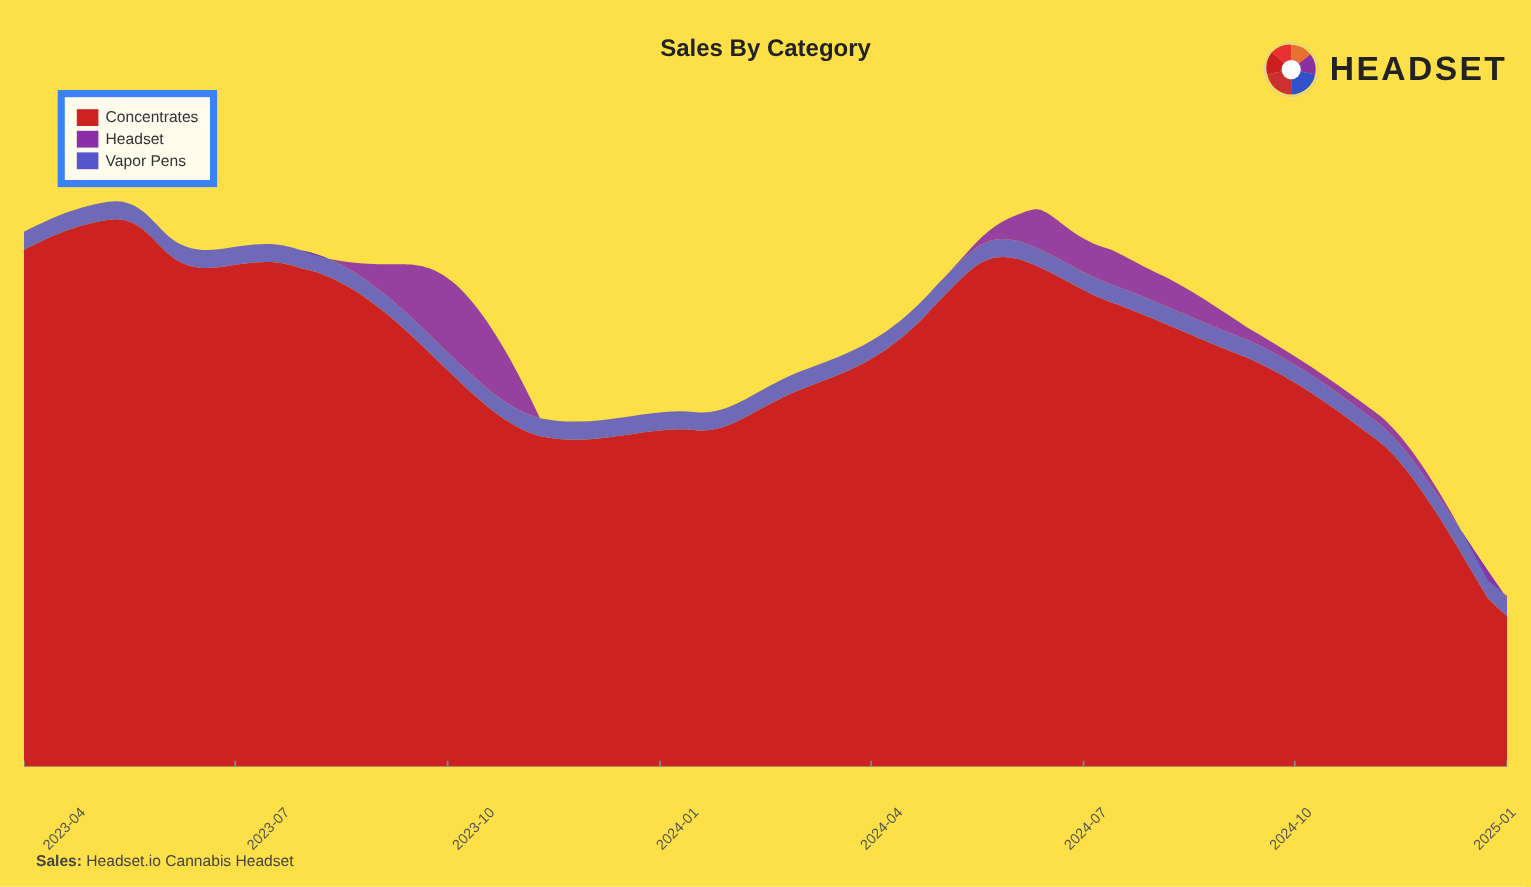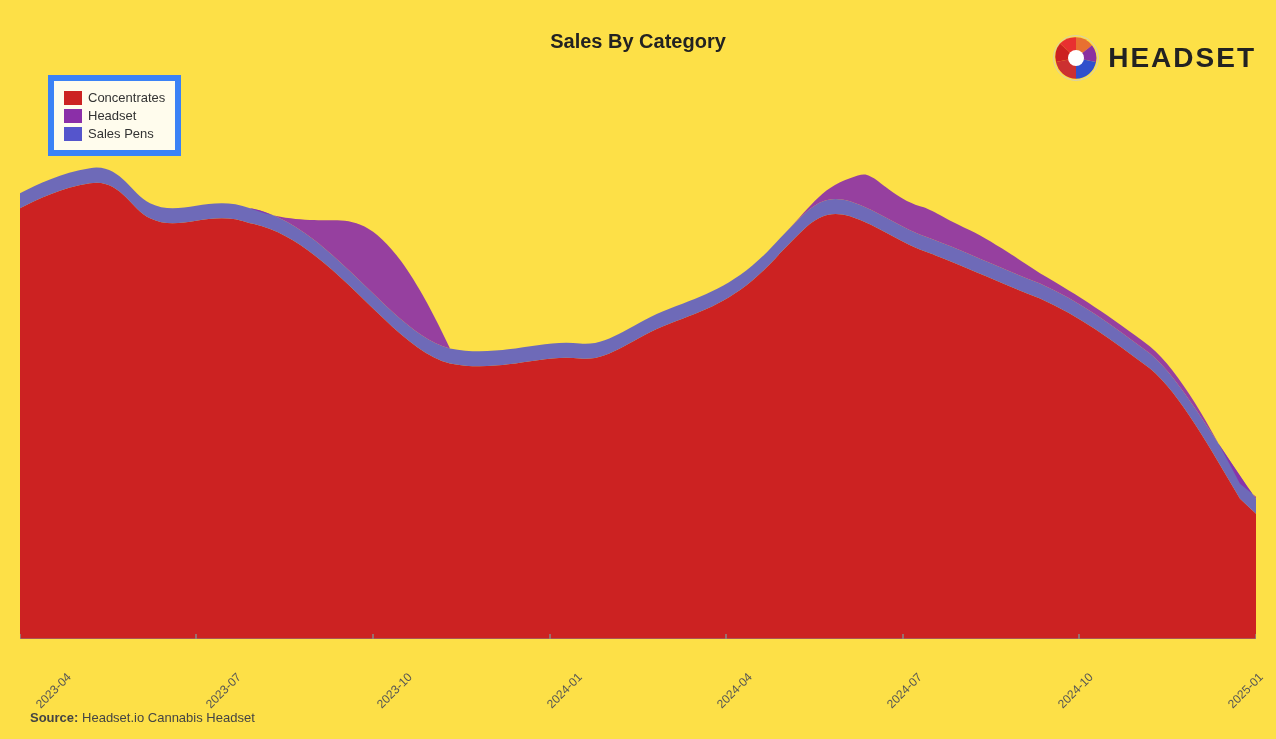--- a/index.html
+++ b/index.html
@@ -138,21 +138,21 @@
     <div class="legend-item">
       <span class="legend-swatch" style="background:#cc2222;"></span>
       <span>Concentrates</span>
     </div>
     <div class="legend-item">
       <span class="legend-swatch" style="background:#8b2fa8;"></span>
       <span>Headset</span>
     </div>
     <div class="legend-item">
       <span class="legend-swatch" style="background:#5555cc;"></span>
-      <span>Sales Pens</span>
+      <span>Vapor Pens</span>
     </div>
   </div>
 
   <div class="chart-area">
     <svg class="chart-svg" viewBox="0 0 1236 570" preserveAspectRatio="none" xmlns="http://www.w3.org/2000/svg">
       <defs>
         <clipPath id="chart-clip">
           <rect x="0" y="0" width="1236" height="570"></rect>
         </clipPath>
       </defs>
@@ -272,18 +272,18 @@
     <div class="x-tick">
       <span style="transform:rotate(-45deg);display:block;transform-origin:top right;white-space:nowrap;font-size:12px;color:#555;">2024-10</span>
     </div>
     <div class="x-tick">
       <span style="transform:rotate(-45deg);display:block;transform-origin:top right;white-space:nowrap;font-size:12px;color:#555;">2025-01</span>
     </div>
   </div>
 
   <div class="footer-info">
     <div>
-      <span class="label">Source:</span>
+      <span class="label">Sales:</span>
       <span>Headset.io Cannabis Headset</span>
     </div>
   </div>
 
 </div>
 
 </body></html>

